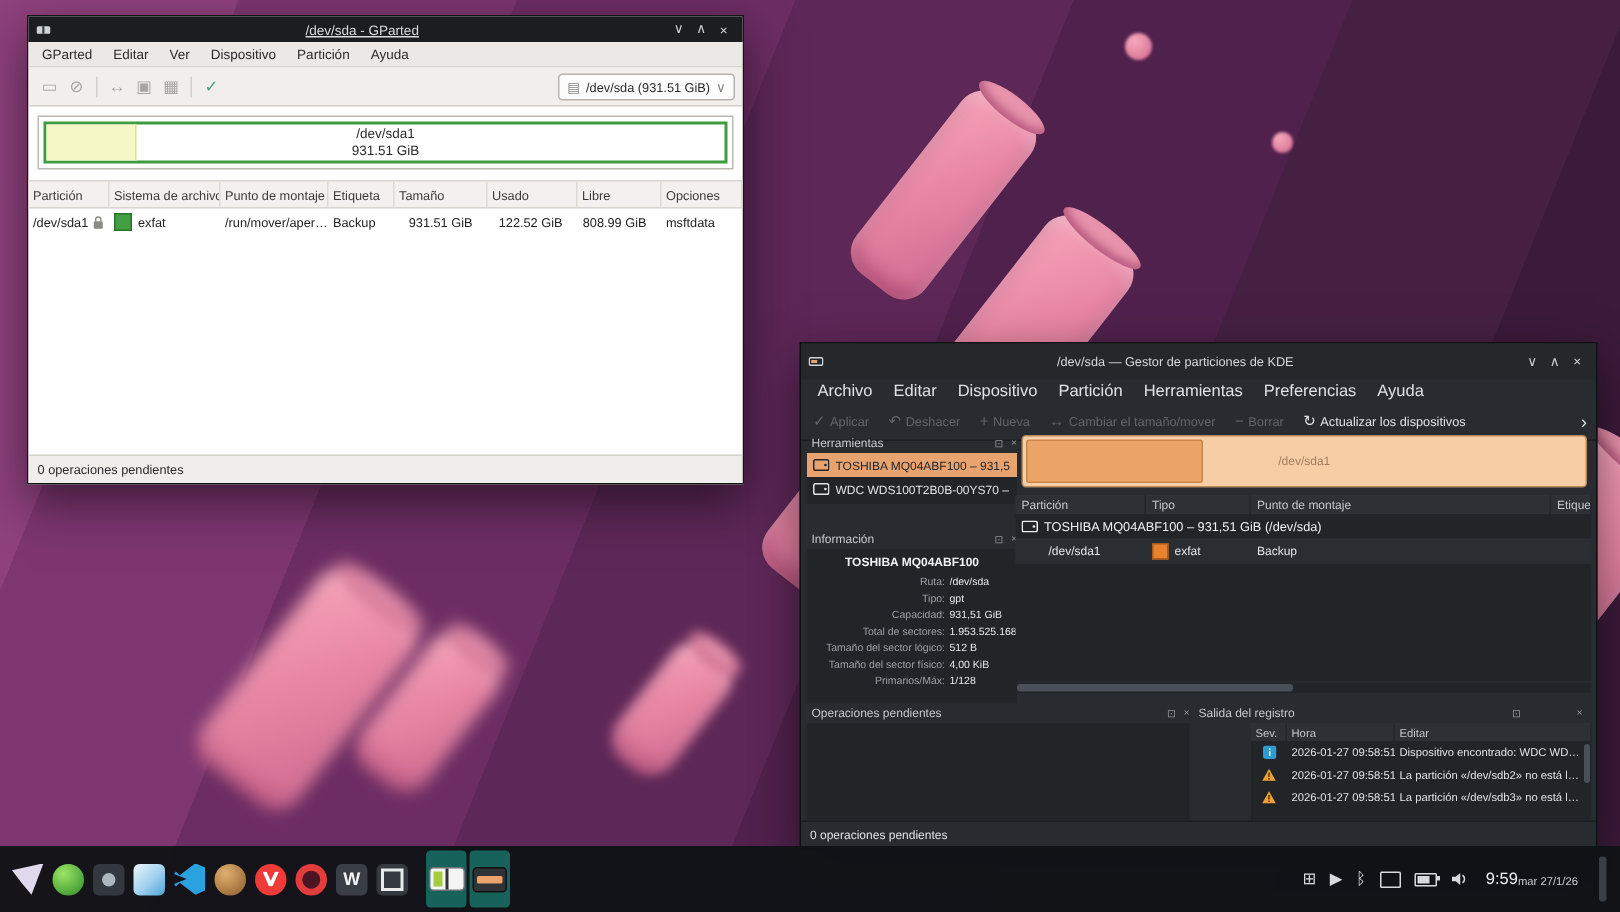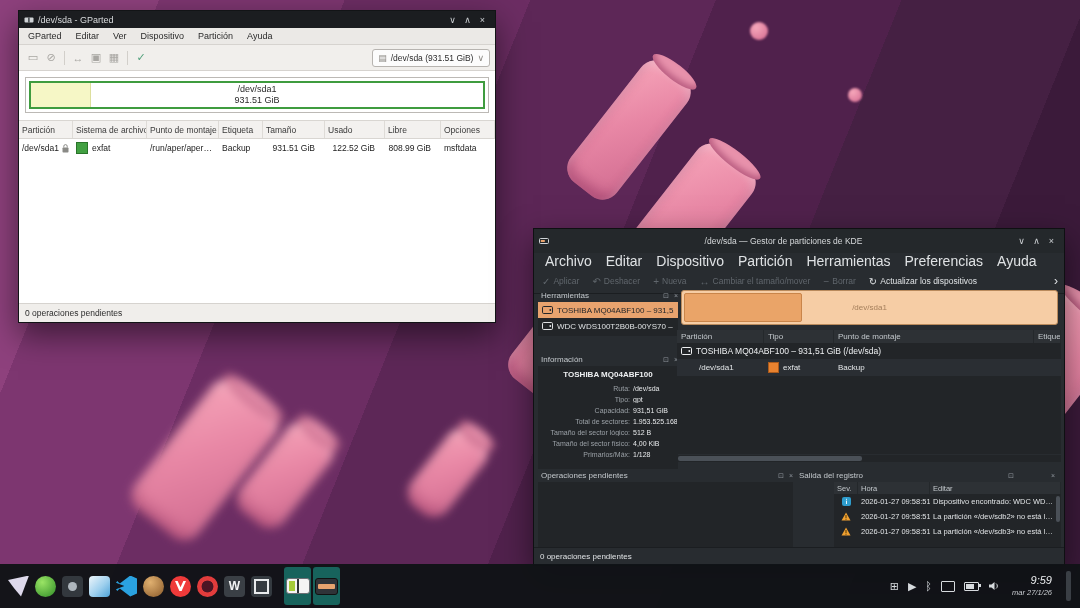--- a/index.html
+++ b/index.html
@@ -20,21 +20,21 @@
   .blob::before{content:"";position:absolute;left:4%;right:4%;top:-7px;height:16px;border-radius:50%;
     background:#e993ad;box-shadow:inset 0 -4px 6px rgba(140,40,85,.5);}
   .dot{position:absolute;border-radius:50%;background:radial-gradient(circle at 35% 30%,#f6a8bb,#d2688e);}
   
   .win{position:absolute;box-shadow:0 12px 30px rgba(0,0,0,.5);}
   .wc{width:15px;text-align:center;font-size:9px;color:#cdd1d4;}
   
   .gp{left:18px;top:10px;width:476px;height:311px;background:#fff;border:1px solid #121416;
     display:flex;flex-direction:column;color:#1c1c1c;}
   .gp-titlebar{height:17px;background:#1b1d20;color:#d9dbdd;display:flex;align-items:center;padding:0 5px;flex:0 0 auto;}
-  .gp-titlebar .t{flex:1;font-size:9px;}
+  .gp-titlebar .t{flex:1;text-align:center;font-size:9px;text-decoration:underline;}
   .gp-menubar{height:16px;background:#ebe9e6;border-bottom:1px solid #d6d3cf;display:flex;align-items:center;padding:0 2px;flex:0 0 auto;}
   .gp-menu-item{padding:0 7px;font-size:9px;color:#2b2b2b;}
   .gp-toolbar{height:25px;background:#f1efec;border-bottom:1px solid #d6d3cf;display:flex;align-items:center;padding:0 5px;position:relative;flex:0 0 auto;}
   .gp-tool{width:18px;text-align:center;font-size:11px;color:#a8a6a2;}
   .gp-tool.apply{color:#4f9f7a;}
   .gp-sep{width:1px;height:14px;background:#d2cfca;margin:0 4px;}
   .gp-combo{position:absolute;right:5px;top:4px;height:16px;background:#fcfcfc;border:1px solid #b7b4b0;border-radius:3px;
     display:flex;align-items:center;padding:0 5px;gap:4px;font-size:8.5px;color:#2b2b2b;}
   .gp-combo .cicon{color:#8a8782;font-size:9px;}
   .gp-content{flex:1;background:#fff;overflow:hidden;}
@@ -51,21 +51,21 @@
   .gp-td{display:flex;align-items:center;padding:0 3px;font-size:8.5px;color:#222;overflow:hidden;white-space:nowrap;}
   .gp-td.num{justify-content:flex-end;padding-right:10px;}
   .fs-square{width:10px;height:10px;background:#42a042;border:1px solid #2a742a;margin-right:4px;flex:0 0 auto;}
   .gp-status{height:18px;background:#f0eeeb;border-top:1px solid #d6d3cf;display:flex;align-items:center;
     padding:0 6px;font-size:8.5px;color:#2b2b2b;flex:0 0 auto;}
   
   .kpm{left:533px;top:228px;width:530px;height:336px;background:#282c30;border:1px solid #0e1012;color:#e3e6e8;}
   .kpm-titlebar{height:16px;background:#24282b;display:flex;align-items:center;padding:4px 5px;color:#d6d9db;}
   .kpm-titlebar .t{flex:1;text-align:center;font-size:8.5px;}
   .kpm-menubar{height:16px;display:flex;align-items:center;padding:0 4px;}
-  .kpm-menu-item{padding:0 7px;font-size:14px;color:#dfe2e4;}
+  .kpm-menu-item{padding:0 7px;font-size:11px;color:#dfe2e4;}
   .kpm-toolbar{height:24px;display:flex;align-items:center;padding:0 8px;gap:13px;border-bottom:1px solid #1b1e21;position:relative;}
   .kpm-tool{display:flex;align-items:center;gap:3px;font-size:8.5px;color:#60666c;white-space:nowrap;}
   .kpm-tool.enabled{color:#dfe2e4;}
   .kpm-tool .ti{font-size:10px;}
   .kpm-chevron{position:absolute;right:6px;color:#dfe2e4;font-size:12px;}
   .panel-head{position:absolute;height:13px;display:flex;align-items:center;font-size:8px;color:#c3c8cc;padding:0 3px;}
   .panel-head .pht{flex:1;white-space:nowrap;overflow:hidden;}
   .ph-btn{width:10px;text-align:center;font-size:7px;color:#8d939a;}
   .dev-list{position:absolute;left:4px;top:73px;width:140px;height:34px;background:#222528;}
   .dev-row{height:16px;display:flex;align-items:center;gap:4px;padding:0 4px;font-size:8px;color:#dfe2e4;
@@ -133,21 +133,21 @@
   .ic-gparted .seg{position:absolute;left:2px;top:2px;bottom:2px;width:6px;background:#a5cc3a;}
   .ic-gparted .div{position:absolute;left:10px;top:0;bottom:0;width:2px;background:#2d3338;}
   .ic-kpm{width:21px;height:15px;background:#2f3338;border-radius:3px;position:relative;border:1px solid #111;}
   .ic-kpm .bar{position:absolute;left:2px;right:2px;top:5px;height:5px;background:#e8a36e;border-radius:1px;}
   .tray{margin-left:auto;display:flex;align-items:center;gap:9px;padding-right:6px;color:#d6dadd;}
   .tray-glyph{font-size:11px;line-height:1;}
   .tray-disp{width:12px;height:9px;border:1px solid #d6dadd;border-radius:1px;}
   .tray-batt{width:13px;height:7px;border:1px solid #d6dadd;border-radius:1px;position:relative;}
   .tray-batt::after{content:"";position:absolute;right:-3px;top:1px;width:2px;height:3px;background:#d6dadd;}
   .tray-batt::before{content:"";position:absolute;left:1px;top:1px;bottom:1px;width:8px;background:#d6dadd;}
-  .clock{display:flex;flex-direction:column;align-items:flex-end;justify-content:center;line-height:1;margin-left:3px;font-style:italic;}
+  .clock{display:flex;flex-direction:row;align-items:flex-start;justify-content:center;line-height:1;margin-left:3px;}
   .clock-time{font-size:11px;color:#eceef0;}
   .clock-date{font-size:7.5px;color:#c9cdd1;margin-top:3px;}
   .panel-edge{width:5px;height:30px;background:#3a3f45;border-radius:2px;margin-left:5px;margin-right:3px;}
 </style>
 </head>
 <body>
 
 <div id="screen">
 
   <div class="blob" style="left:600px;top:55px;width:58px;height:150px;transform:rotate(38deg);"></div>
@@ -223,21 +223,21 @@
             <svg width="7" height="9" viewBox="0 0 7 9">
                 <rect x="0.5" y="3.5" width="6" height="5" rx="0.8" fill="#8a8a86"></rect>
                 <path d="M1.8 3.5 V2.3 a1.7 1.7 0 0 1 3.4 0 V3.5" fill="none" stroke="#8a8a86" stroke-width="1"></path>
               </svg>
           </span>
         </span>
         <span class="gp-td">
           <span class="fs-square"></span>
           <span>exfat</span>
         </span>
-        <span class="gp-td">/run/aper/aper…</span>
+        <span class="gp-td">/run/mover/aper…</span>
         <span class="gp-td">Backup</span>
         <span class="gp-td num">931.51 GiB</span>
         <span class="gp-td num">122.52 GiB</span>
         <span class="gp-td num">808.99 GiB</span>
         <span class="gp-td">msftdata</span>
       </div>
     </div>
     <div class="gp-status">
       <span>0 operaciones pendientes</span>
     </div>

